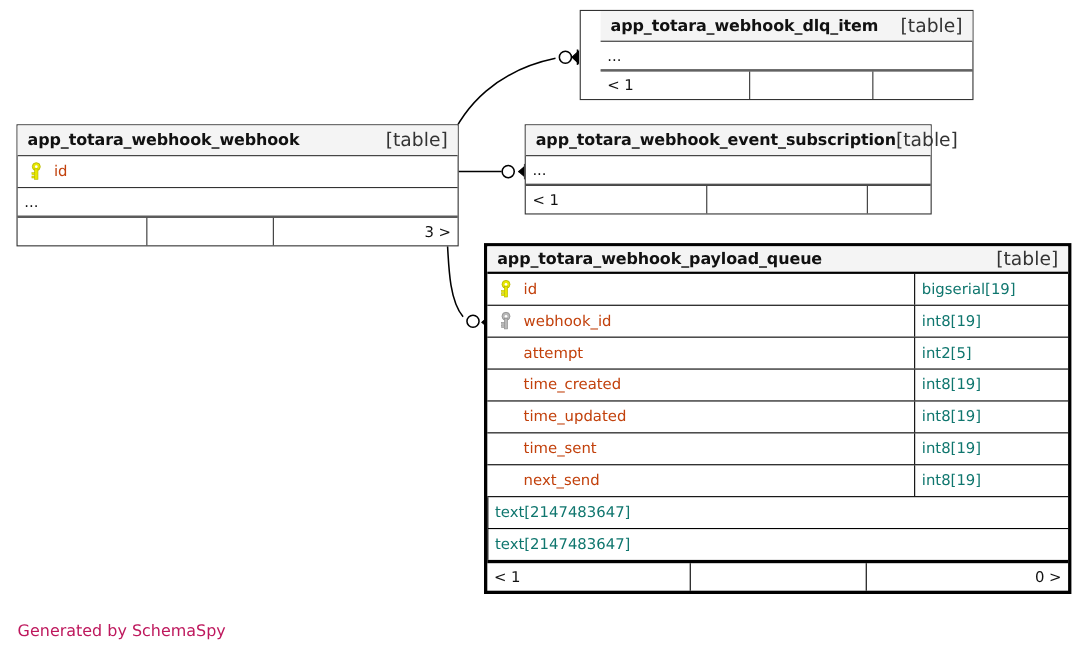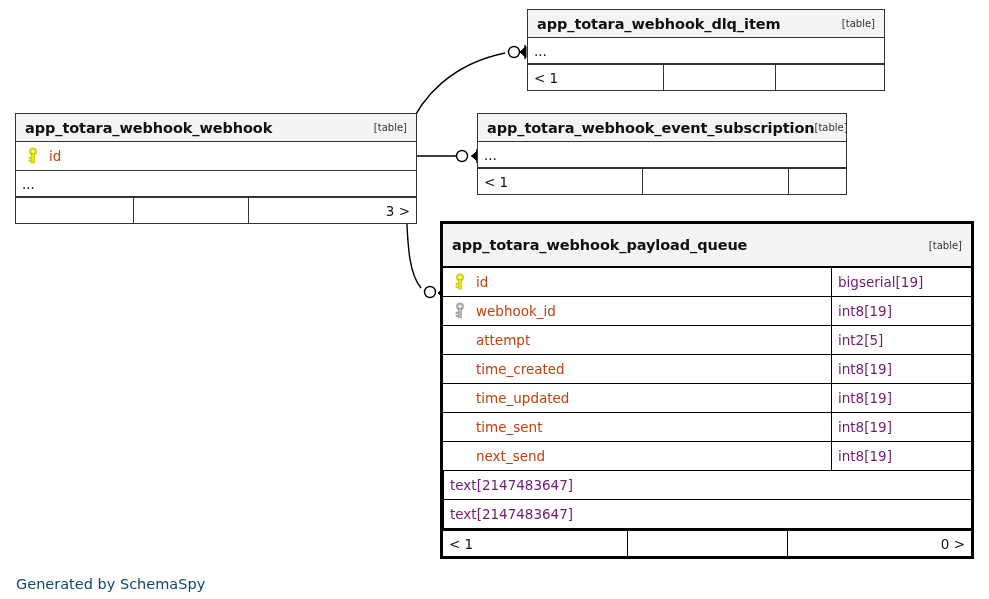--- a/index.html
+++ b/index.html
@@ -45,31 +45,31 @@
     align-items: center;
     justify-content: space-between;
     background: #f4f4f4;
     border-bottom: 1px solid #333333;
     padding: 0 9px;
     height: 28px;
     box-sizing: border-box;
   }
   .focus .tbl-header {
     border-bottom: 2px solid #000000;
-    height: 44px;
+    height: 25px;
   }
   .tbl-name {
     font-weight: bold;
     font-size: 14.5px;
     color: #111111;
     letter-spacing: -0.1px;
     white-space: nowrap;
   }
   .tbl-kind {
-    font-size: 10px;
+    font-size: 17px;
     color: #333333;
     white-space: nowrap;
   }
 
   
   .col-row {
     display: flex;
     align-items: center;
     height: 29px;
     box-sizing: border-box;
@@ -90,21 +90,21 @@
     color: #c2410c;
     min-width: 0;
     height: 100%;
     box-sizing: border-box;
   }
   .col-type {
     flex: 0 0 auto;
     width: 140px;
     padding-left: 6px;
     font-size: 13.5px;
-    color: #701a75;
+    color: #0f766e;
     border-left: 1px solid #333333;
     height: 100%;
     display: flex;
     align-items: center;
     box-sizing: border-box;
   }
   .focus .col-type {
     border-left: 1px solid #000000;
   }
 
@@ -163,22 +163,21 @@
     border-right: none;
     justify-content: flex-end;
   }
 
   
   #caption {
     position: absolute;
     left: 16px;
     top: 566px;
     font-size: 14.5px;
-    color: #0c4a6e;
-    margin-top: 10px;
+    color: #be185d;
   }
 </style>
 </head>
 <body>
 
 <div id="canvas">
 
   <svg id="edges" viewBox="0 0 989 599" width="989" height="599">
     <g fill="none" stroke="#000000" stroke-width="1.4">
 
@@ -230,21 +229,21 @@
     <div class="ellipsis-row">
       <span>...</span>
     </div>
     <div class="tbl-footer">
       <span class="foot-cell" style="width:118px;"></span>
       <span class="foot-cell" style="width:115px;"></span>
       <span class="foot-cell" style="flex:1 1 auto;">3 &gt;</span>
     </div>
   </div>
 
-  <div class="table-box" style="left:527px; top:9px; width:358px;">
+  <div class="table-box" style="left:527px; top:9px; width:358px;padding-left:18px;">
     <div class="tbl-header">
       <span class="tbl-name">app_totara_webhook_dlq_item</span>
       <span class="tbl-kind">[table]</span>
     </div>
     <div class="ellipsis-row">
       <span>...</span>
     </div>
     <div class="tbl-footer">
       <span class="foot-cell" style="width:136px;">&lt; 1</span>
       <span class="foot-cell" style="width:112px;"></span>

